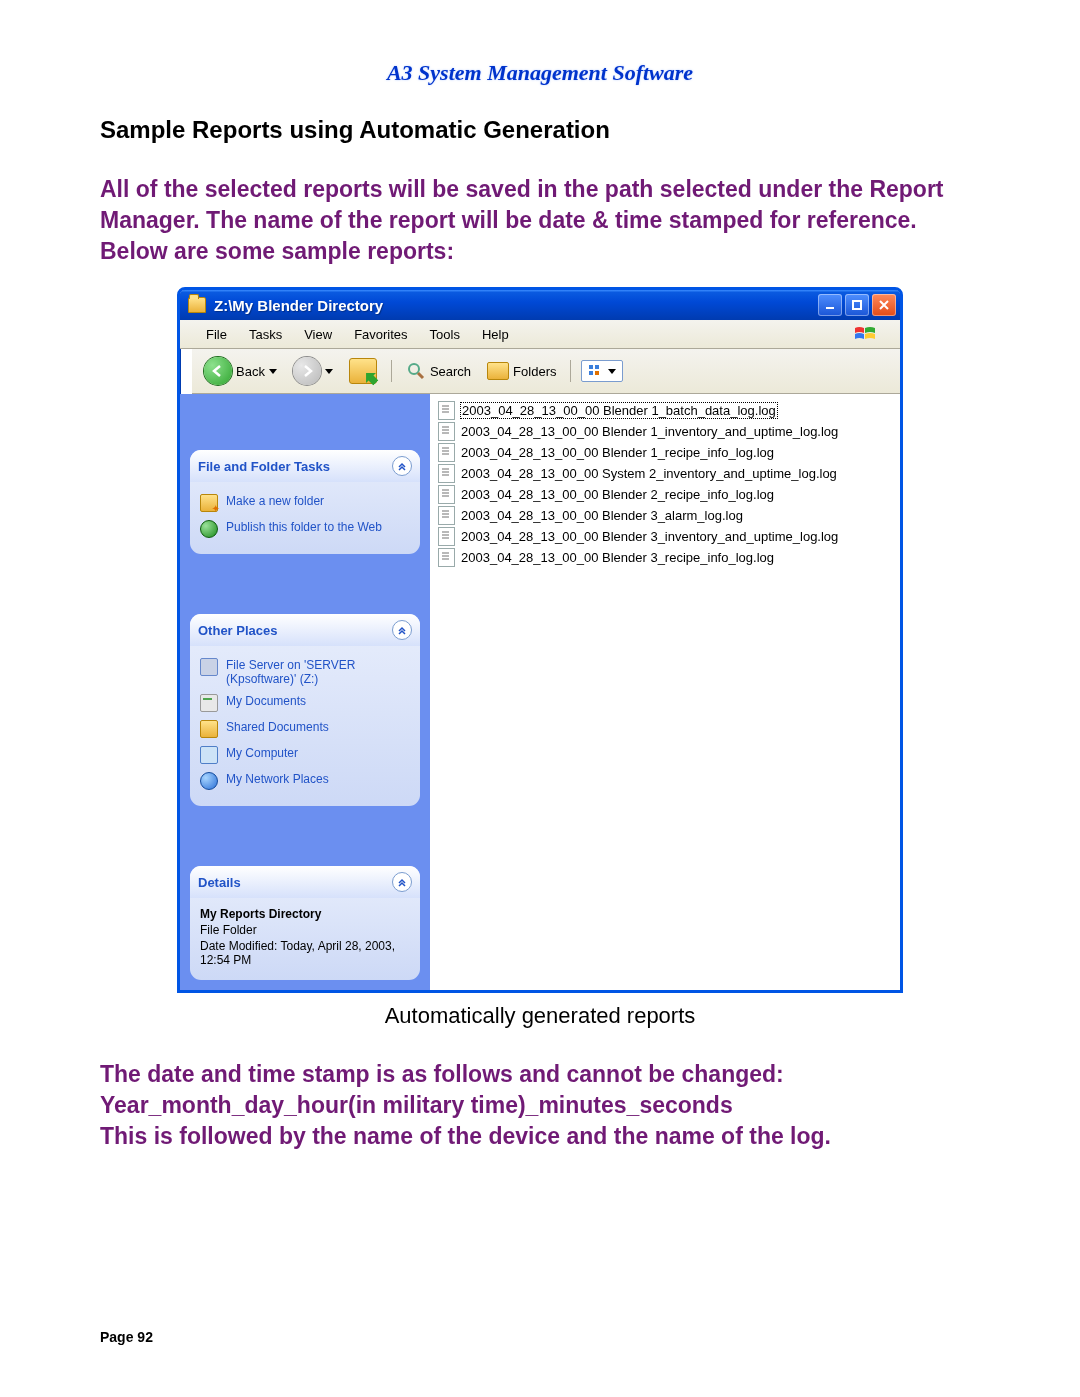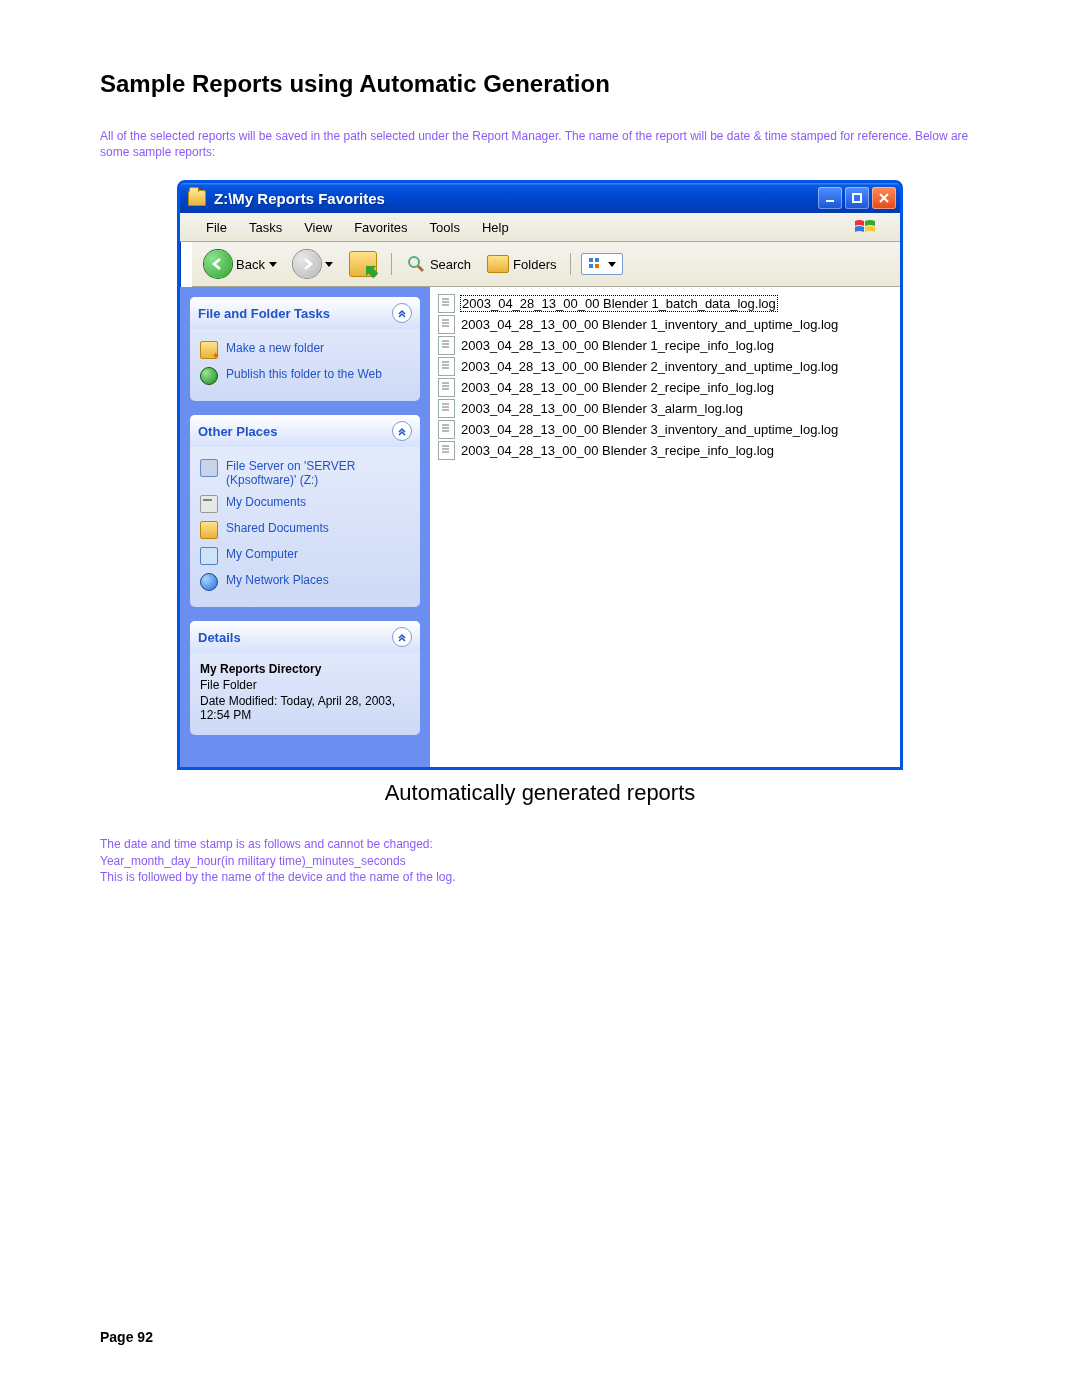--- a/index.html
+++ b/index.html
@@ -27,24 +27,25 @@
   }
   .section-title {
     font-family: Arial, sans-serif;
     font-weight: bold;
     font-size: 24px;
     color: #000;
     margin: 10px 0 30px 0;
   }
   .body-text {
     font-family: Arial, sans-serif;
-    font-size: 12px;
-    color: #8b5cf6;
+    font-size: 23px;
+    color: #701a75;
     line-height: 1.35;
     margin-bottom: 20px;
+    font-weight: bold;
   }
   .caption {
     text-align: center;
     font-family: Arial, sans-serif;
     font-size: 22px;
     color: #000;
     margin: 10px 0 30px 0;
   }
   .page-number {
     position: absolute;
@@ -180,23 +181,24 @@
     background:#6b8ff0;
     min-height: 480px;
   }
   .sidepane {
     width: 230px;
     padding: 10px;
     display:flex; flex-direction:column; gap:14px;
   }
   .panel {
     background: linear-gradient(#e8eefc, #cdd9f6);
-    border-radius: 5px;
+    border-radius: 11px;
     overflow:hidden;
     font-size:12px;
+    margin-top:46px;
   }
   .panel-hdr {
     background: linear-gradient(#fff, #d6e1fb);
     padding: 6px 8px;
     color:#2153c7;
     font-weight:bold;
     font-size:13px;
     display:flex;
     align-items:center;
     justify-content:space-between;
@@ -257,27 +259,28 @@
     background:#fff;
     padding:0 1px;
   }
   .fname { color:#000; }
 
 </style>
 </head>
 <body>
 
 <div class="page">
+  <div class="doc-header">A3 System Management Software</div>
   <div class="section-title">Sample Reports using Automatic Generation</div>
   <div class="body-text">All of the selected reports will be saved in the path selected under the Report Manager. The name of the report will be date &amp; time stamped for reference.  Below are some sample reports:</div>
 
   <div class="explorer-window">
     <div class="titlebar">
       <div class="folder-ico"></div>
-      <div class="window-title">Z:\My Reports Favorites</div>
+      <div class="window-title">Z:\My Blender Directory</div>
       <div class="win-buttons">
         <div class="win-btn min">
             <svg viewBox="0 0 12 12">
               <rect x="2" y="8" width="8" height="2" fill="#fff"></rect>
             </svg>
           </div>
         <div class="win-btn max">
             <svg viewBox="0 0 12 12">
               <rect x="2" y="2" width="8" height="8" fill="none" stroke="#fff" stroke-width="2"></rect>
             </svg>
@@ -434,21 +437,21 @@
         <div class="filerow">
             <div class="file-ico"></div>
             <span class="fname">2003_04_28_13_00_00 Blender 1_inventory_and_uptime_log.log</span>
           </div>
         <div class="filerow">
             <div class="file-ico"></div>
             <span class="fname">2003_04_28_13_00_00 Blender 1_recipe_info_log.log</span>
           </div>
         <div class="filerow">
             <div class="file-ico"></div>
-            <span class="fname">2003_04_28_13_00_00 Blender 2_inventory_and_uptime_log.log</span>
+            <span class="fname">2003_04_28_13_00_00 System 2_inventory_and_uptime_log.log</span>
           </div>
         <div class="filerow">
             <div class="file-ico"></div>
             <span class="fname">2003_04_28_13_00_00 Blender 2_recipe_info_log.log</span>
           </div>
         <div class="filerow">
             <div class="file-ico"></div>
             <span class="fname">2003_04_28_13_00_00 Blender 3_alarm_log.log</span>
           </div>
         <div class="filerow">

